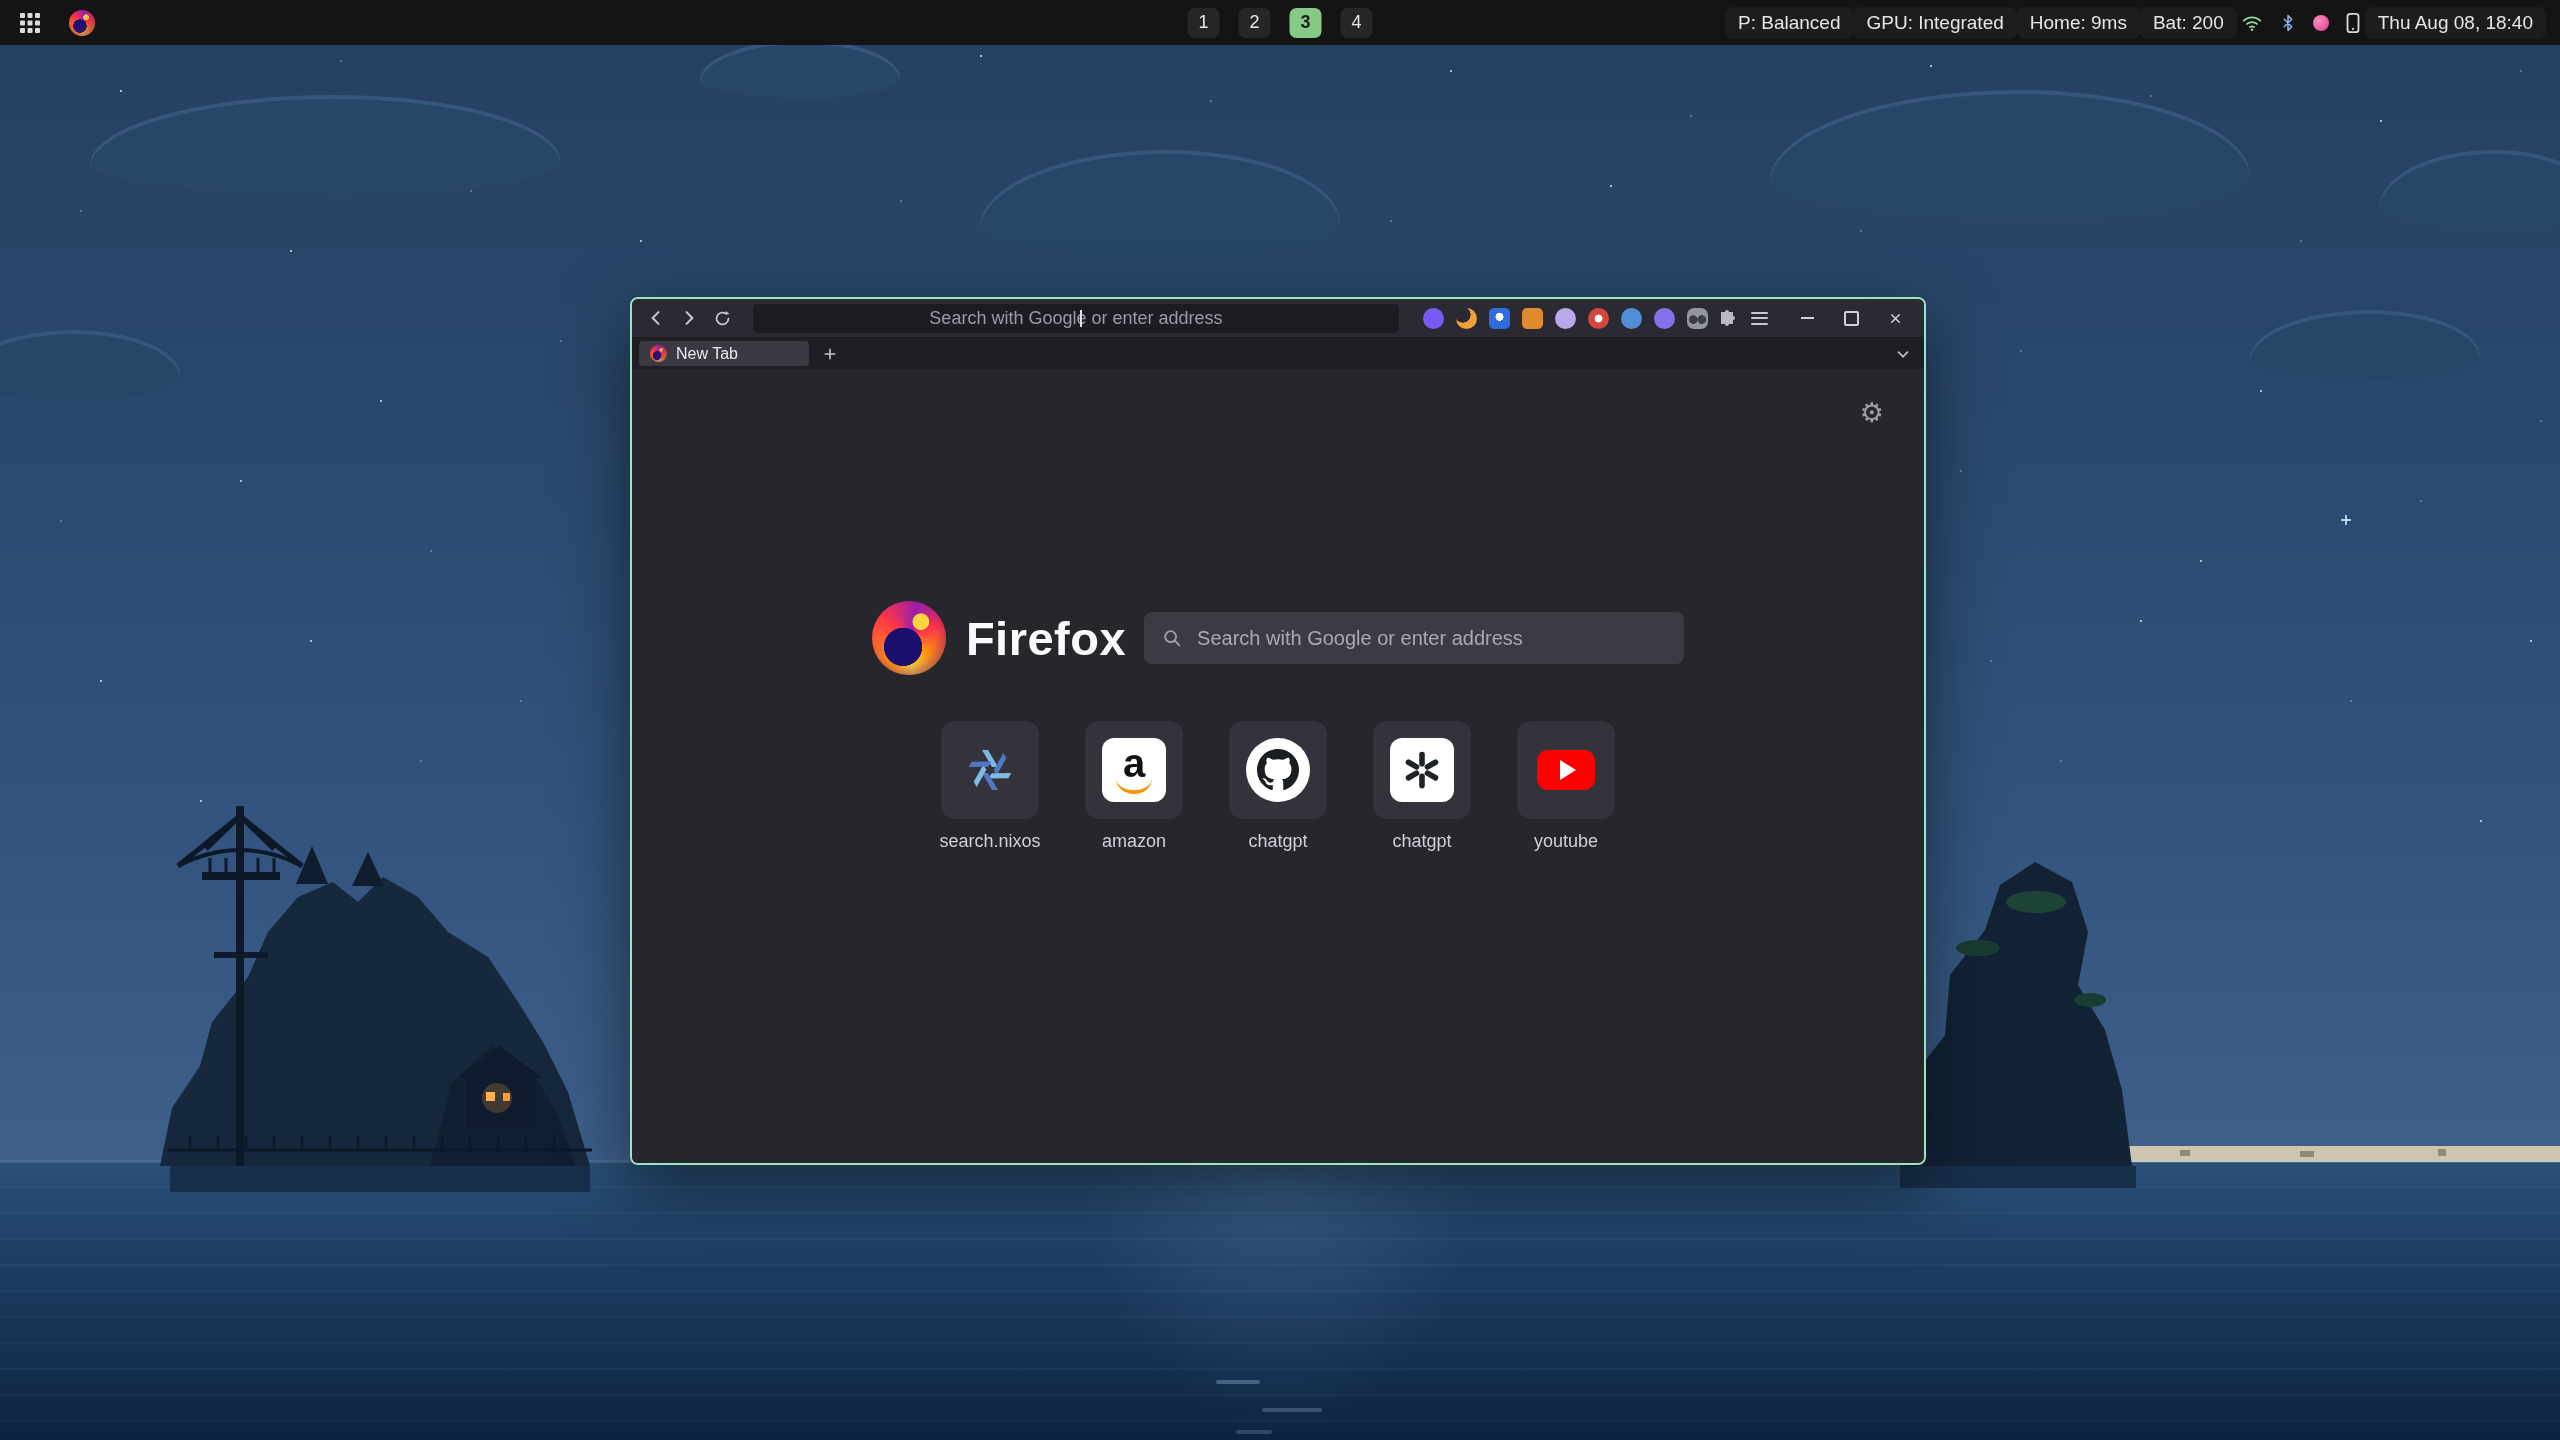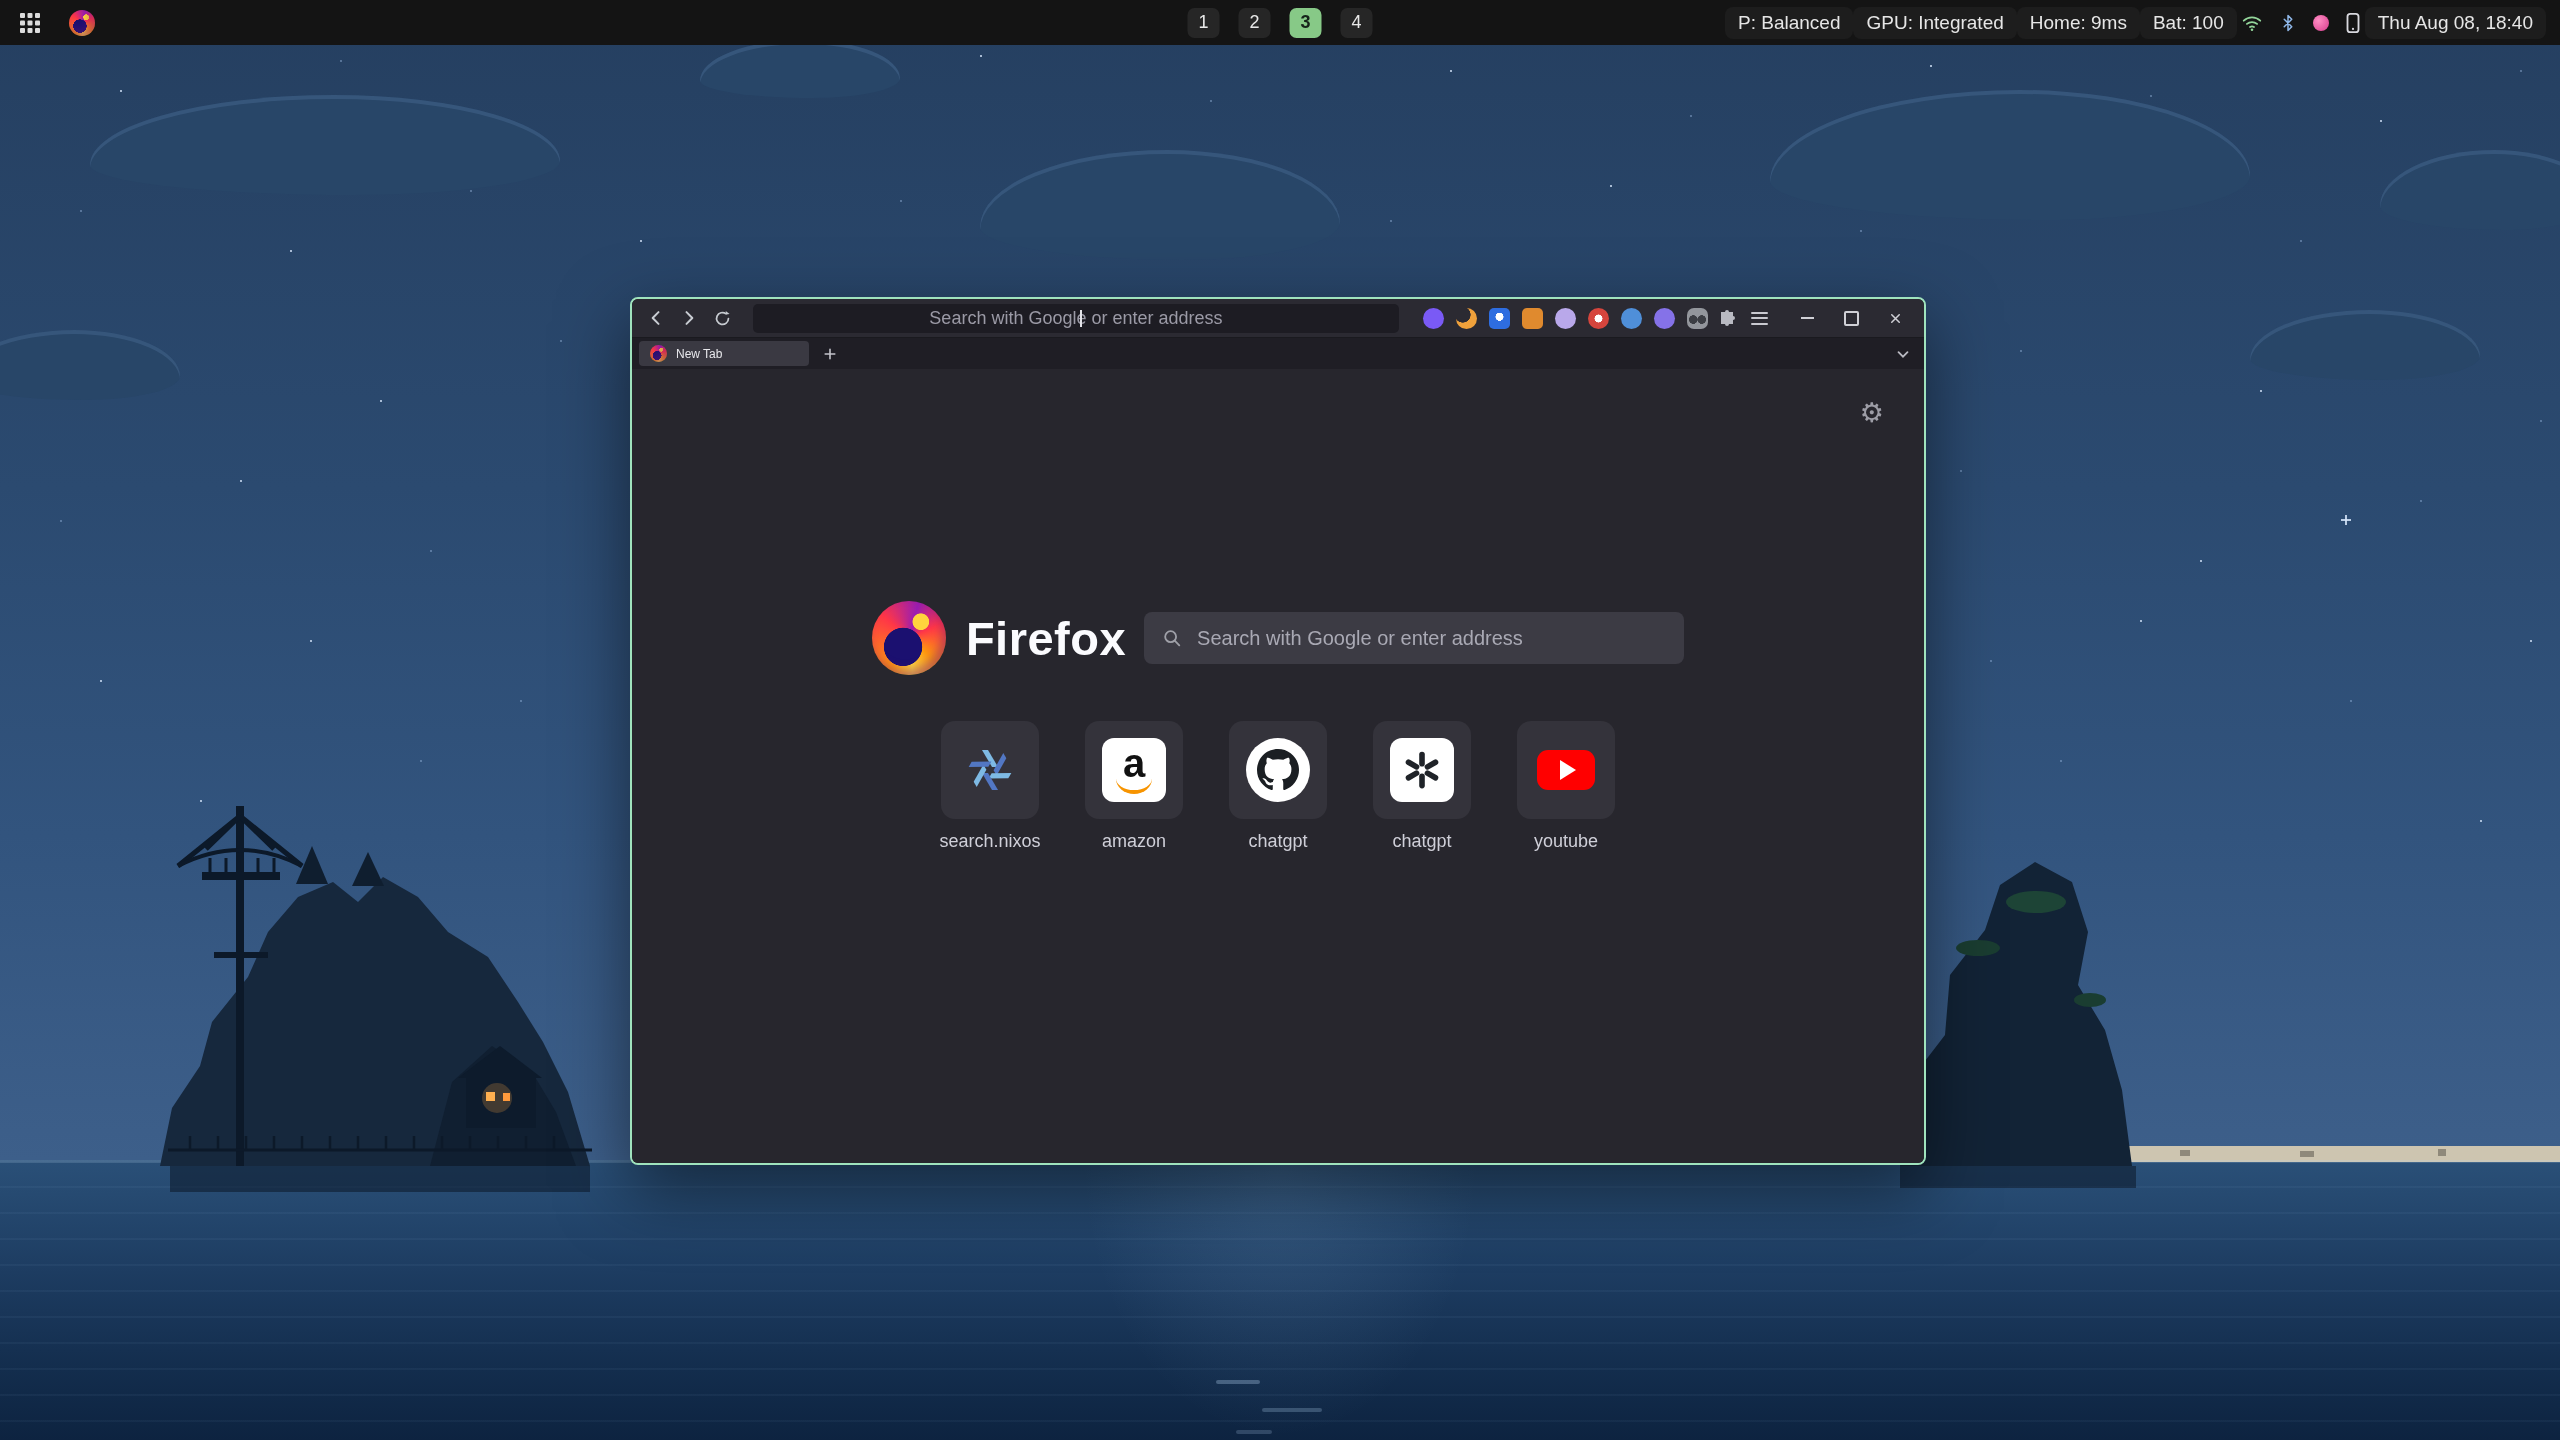--- a/index.html
+++ b/index.html
@@ -83,21 +83,21 @@
     radial-gradient(circle at 70% 55%,#3c3e44 0 22%,transparent 24%),#93969c;}
   .winctl{display:flex;align-items:center;gap:14px;margin-left:14px;margin-right:4px;}
   .wc{width:30px;height:26px;display:flex;align-items:center;justify-content:center;border-radius:4px;cursor:pointer;}
   .min-glyph{width:13px;height:2px;background:#d0d0d6;}
   .max-glyph{width:11px;height:11px;border:2px solid #d0d0d6;border-radius:2px;}
   .burger{display:flex;flex-direction:column;gap:3.5px;}
   .burger span{display:block;width:17px;height:2px;background:#c9c9d0;border-radius:1px;}
   
   .tabbar{height:31px;background:#1f1e25;display:flex;align-items:center;padding:0 7px;}
   .tab{width:170px;height:25px;background:#3a3942;border-radius:4px;display:flex;align-items:center;
-    gap:9px;padding:0 11px;box-sizing:border-box;color:#e8e8ec;font-size:12px;cursor:pointer;}
+    gap:9px;padding:0 11px;box-sizing:border-box;color:#e8e8ec;font-size:16px;cursor:pointer;}
   .newtab-btn{width:26px;height:26px;display:flex;align-items:center;justify-content:center;
     margin-left:8px;border-radius:4px;cursor:pointer;}
   .alltabs{margin-left:auto;width:28px;height:26px;display:flex;align-items:center;justify-content:center;cursor:pointer;}
   
   .ff-orb{border-radius:50%;
     background:
       radial-gradient(circle at 66% 28%, #ffd43d 0 11%, rgba(255,212,61,0) 12%),
       radial-gradient(circle at 42% 62%, #1b1070 0 30%, rgba(27,16,112,0) 31%),
       conic-gradient(from 210deg at 50% 50%, #ff980e, #ff3647 28%, #9a1db1 46%, #ff3647 60%, #ff980e 78%, #ffd53d 90%, #ff980e);
     box-shadow:inset -4px -5px 10px rgba(120,20,120,.45);}
@@ -209,21 +209,21 @@
     <div class="ws">1</div>
     <div class="ws">2</div>
     <div class="ws active">3</div>
     <div class="ws">4</div>
   </div>
 
   <div class="tb-right">
     <span class="module">P: Balanced</span>
     <span class="module">GPU: Integrated</span>
     <span class="module">Home: 9ms</span>
-    <span class="module">Bat: 100</span>
+    <span class="module">Bat: 200</span>
     <div class="tb-icons">
       <svg width="22" height="22" viewBox="0 0 24 24" fill="none" stroke="#93d59a" stroke-width="2" stroke-linecap="round">
         <path d="M3 9.5a13 13 0 0 1 18 0"></path>
           <path d="M6.5 13a8.5 8.5 0 0 1 11 0"></path>
           <path d="M9.8 16.4a4 4 0 0 1 4.4 0"></path>
         <circle cx="12" cy="19.4" r="1.4" fill="#93d59a" stroke="none"></circle>
       </svg>
       <svg width="18" height="20" viewBox="0 0 24 24" fill="none" stroke="#8fb7e8" stroke-width="2" stroke-linejoin="round" stroke-linecap="round">
         <path d="M7 7 L17 17 L12 22 V2 L17 7 L7 17"></path>
       </svg>

